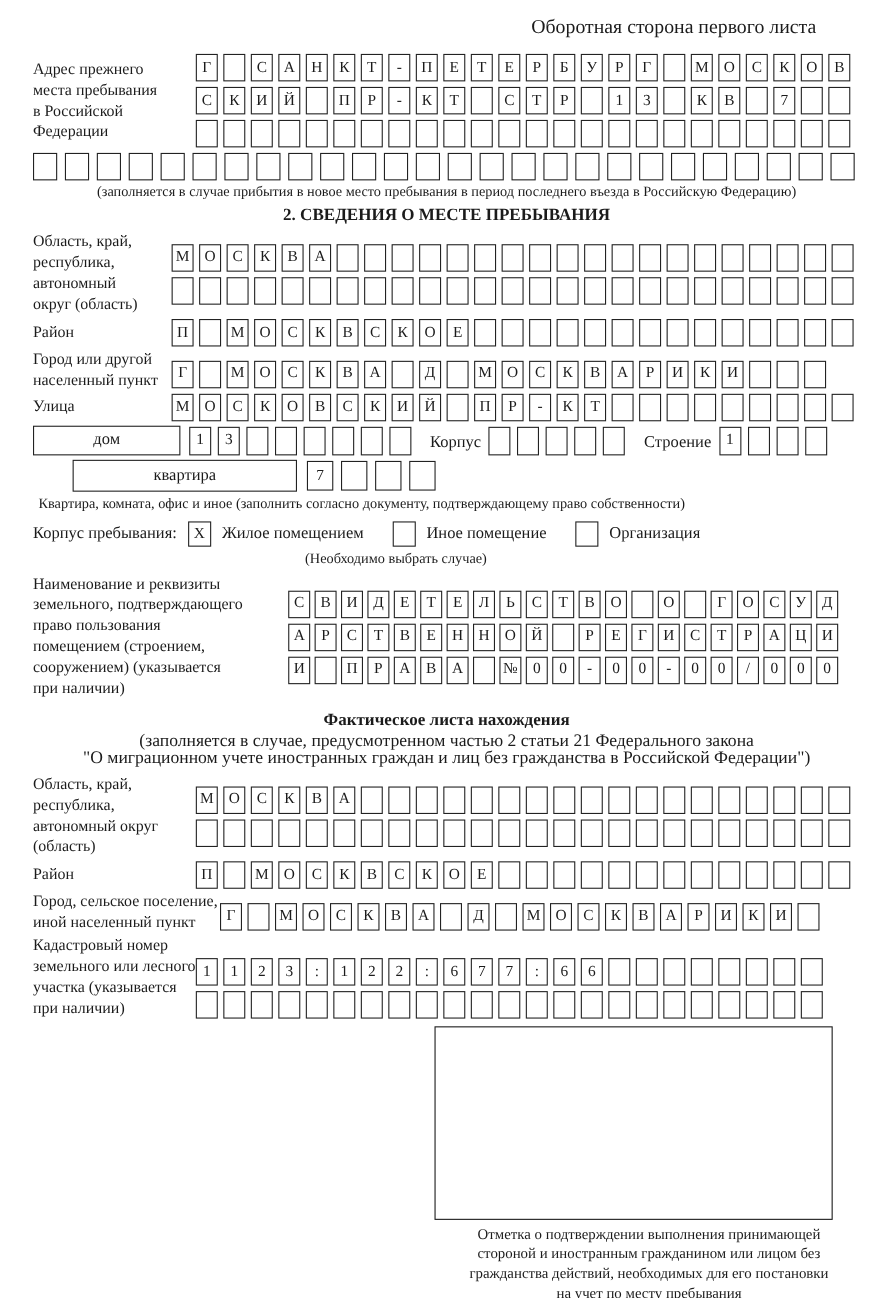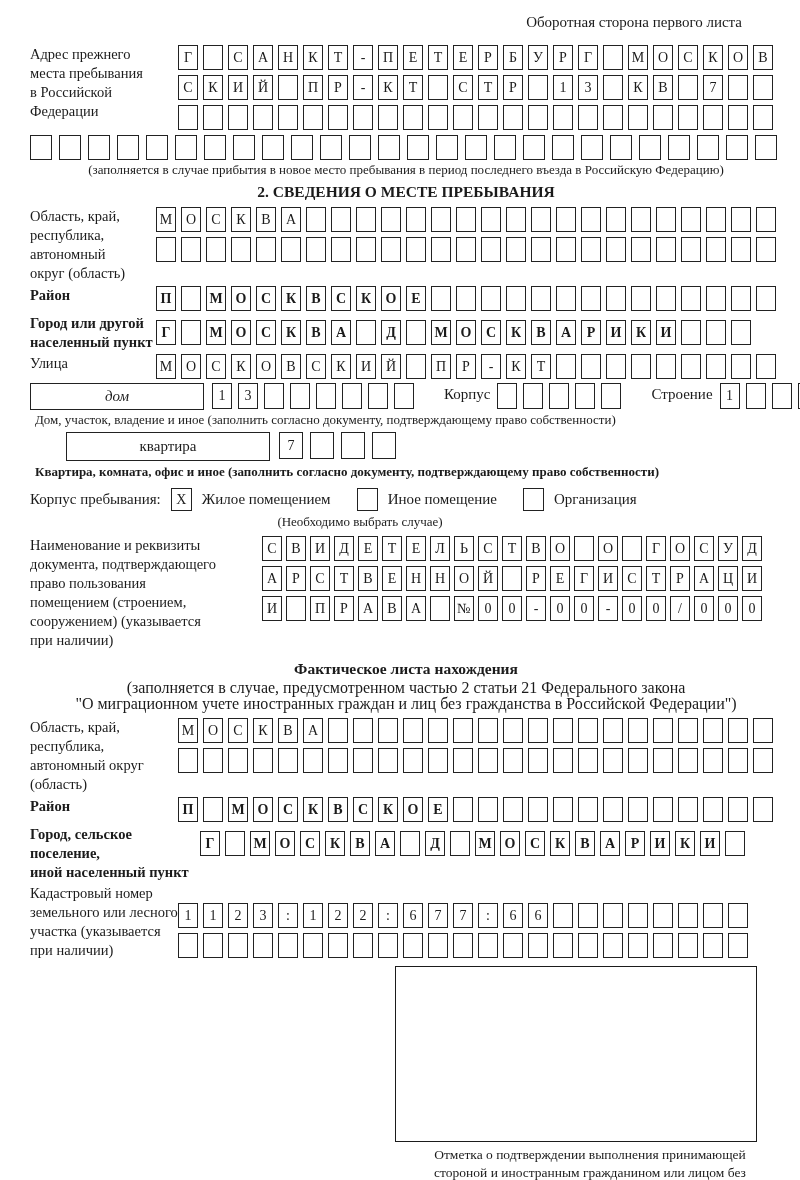--- a/index.html
+++ b/index.html
@@ -4,23 +4,23 @@
 <style>
   * { margin:0; padding:0; box-sizing:border-box; }
   html,body { background:#ffffff; }
   body {
     width:800px; height:1180px; overflow:hidden;
     font-family:"Liberation Serif","DejaVu Serif",serif;
     color:#1b1b1b;
   }
   .page { width:800px; height:1180px; padding:14px 18px 0 30px; }
 
-  .hdr { text-align:right; padding-right:40px; font-size:15px; margin-bottom:14px; }
-
-  .frow { display:flex; align-items:flex-start; }
+  .hdr { text-align:right; padding-right:40px; font-size:18px; margin-bottom:14px; }
+
+  .frow { display:flex; align-items:center; }
   .lbl { font-size:14.5px; line-height:19px; white-space:pre-line; flex:0 0 auto; }
   .w148 { width:148px; }
   .w126 { width:126px; }
   .w170 { width:170px; }
   .w232 { width:232px; font-size:14.5px; }
 
   .rows { display:flex; flex-direction:column; gap:5px; }
   .cells { display:flex; flex-wrap:nowrap; }
   .cell {
     display:inline-flex; align-items:center; justify-content:center;
@@ -35,35 +35,35 @@
 
   .cap { font-size:13px; line-height:16px; }
   .center { text-align:center; }
   .h2 { text-align:center; font-weight:bold; font-size:15.5px; margin:5px 0 6px; }
   .h3 { text-align:center; font-weight:bold; font-size:15.5px; margin:10px 0 2px; }
 
   .labelbox {
     border:1.5px solid #222; height:27px; display:flex;
     align-items:center; justify-content:center; font-size:15px; flex:0 0 auto;
   }
-  .dombox { width:174px; margin-right:8px;font-style:italic; }
+  .dombox { width:134px; margin-right:8px; }
   .aptbox { width:204px; height:29px; margin-right:9px;margin-left:36px; }
-  .inline-lbl { font-size:15px; margin:3px 7px 0 24px; flex:0 0 auto; }
+  .inline-lbl { font-size:15px; margin:3px 7px 0 11px; flex:0 0 auto; }
 
   .stayrow { align-items:center; margin-top:8px; }
   .stay-lbl { font-size:15px; margin-right:10px; }
   .checkbox {
     width:21px; height:23px; border:1.5px solid #222; display:inline-flex;
     align-items:center; justify-content:center; font-size:14px; flex:0 0 auto;
   }
   .opt { font-size:15px; margin:0 26px 0 10px; }
 
   .note-indent { margin-left:150px; width:360px; text-align:center; margin-top:3px; }
 
-  .mt2{margin-top:2px;} .mt3{margin-top:3px;font-weight:bold;} .mt4{margin-top:4px;}
+  .mt2{margin-top:2px;} .mt3{margin-top:3px;} .mt4{margin-top:4px;}
   .mt5{margin-top:5px;} .mt6{margin-top:6px;}
 
   .stamp-box {
     margin-left:365px; margin-top:6px;
     width:362px; height:176px; border:1.6px solid #1b1b1b; background:#fff;
   }
   .confirm-cap {
     margin-left:350px; width:420px; margin-top:4px;
     text-align:center; font-size:13.5px; line-height:18px; white-space:pre-line;
   }
@@ -373,21 +373,20 @@
         <span class="cell"></span>
       </div>
     <div class="inline-lbl">Строение</div>
     <div class="cells c-house">
         <span class="cell">1</span>
         <span class="cell"></span>
         <span class="cell"></span>
         <span class="cell"></span>
       </div>
   </div>
-  <div class="cap mt2" style="margin-left:5px">Дом, участок, владение и иное (заполнить согласно документу, подтверждающему право собственности)</div>
 
   <div class="frow mt4">
     <div class="labelbox aptbox">
       <span>квартира</span>
     </div>
     <div class="cells c-apt">
         <span class="cell">7</span>
         <span class="cell"></span>
         <span class="cell"></span>
         <span class="cell"></span>
@@ -401,21 +400,21 @@
     <span class="opt">Жилое помещением</span>
     <span class="checkbox"></span>
     <span class="opt">Иное помещение</span>
     <span class="checkbox"></span>
     <span class="opt">Организация</span>
   </div>
   <div class="cap note-indent">(Необходимо выбрать случае)</div>
 
   <div class="frow mt6">
     <div class="lbl w232">Наименование и реквизиты
-документа, подтверждающего
+земельного, подтверждающего
 право пользования
 помещением (строением,
 сооружением) (указывается
 при наличии)</div>
     <div class="rows">
       <div class="cells c-doc">
           <span class="cell">С</span>
           <span class="cell">В</span>
           <span class="cell">И</span>
           <span class="cell">Д</span>

